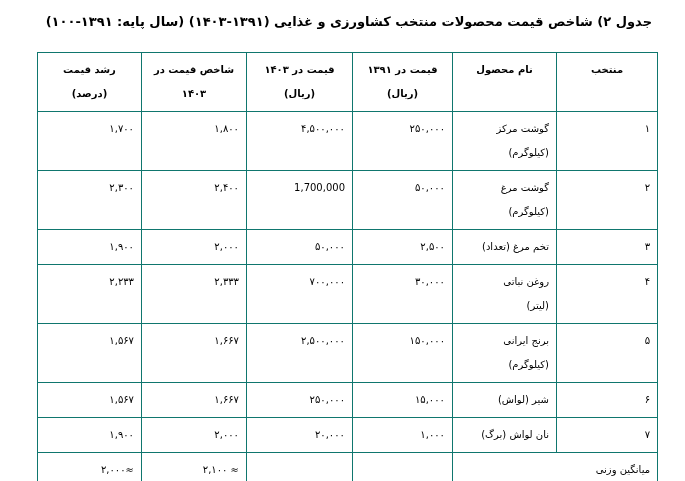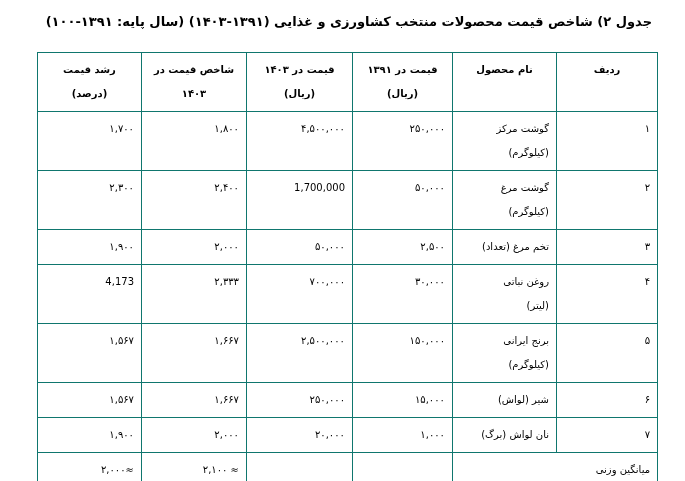--- a/index.html
+++ b/index.html
@@ -65,21 +65,21 @@
       <col style="width:101px">
       <col style="width:104px">
       <col style="width:100px">
       <col style="width:106px">
       <col style="width:105px">
       <col style="width:104px">
     </colgroup>
     <thead>
       <tr style="height:52px">
         <th>
-            <span class="line">ردیف</span>
+            <span class="line">منتخب</span>
           </th>
         <th>
             <span class="line">نام محصول</span>
           </th>
         <th>
             <span class="line">قیمت در ۱۳۹۱</span>
             <span class="line">(ریال)</span>
           </th>
         <th>
             <span class="line">قیمت در ۱۴۰۳</span>
@@ -131,21 +131,21 @@
       </tr>
       <tr style="height:55px">
         <td>۴</td>
         <td>
             <span class="line">روغن نباتی</span>
             <span class="line">(لیتر)</span>
           </td>
         <td>۳۰,۰۰۰</td>
         <td>۷۰۰,۰۰۰</td>
         <td>۲,۳۳۳</td>
-        <td>4,173</td>
+        <td>۲,۲۳۳</td>
       </tr>
       <tr style="height:55px">
         <td>۵</td>
         <td>
             <span class="line">برنج ایرانی</span>
             <span class="line">(کیلوگرم)</span>
           </td>
         <td>۱۵۰,۰۰۰</td>
         <td>۲,۵۰۰,۰۰۰</td>
         <td>۱,۶۶۷</td>

